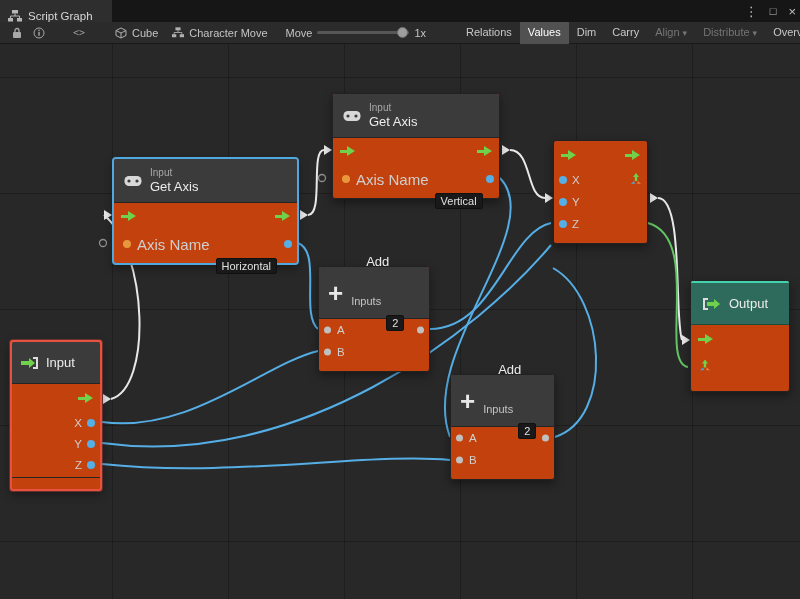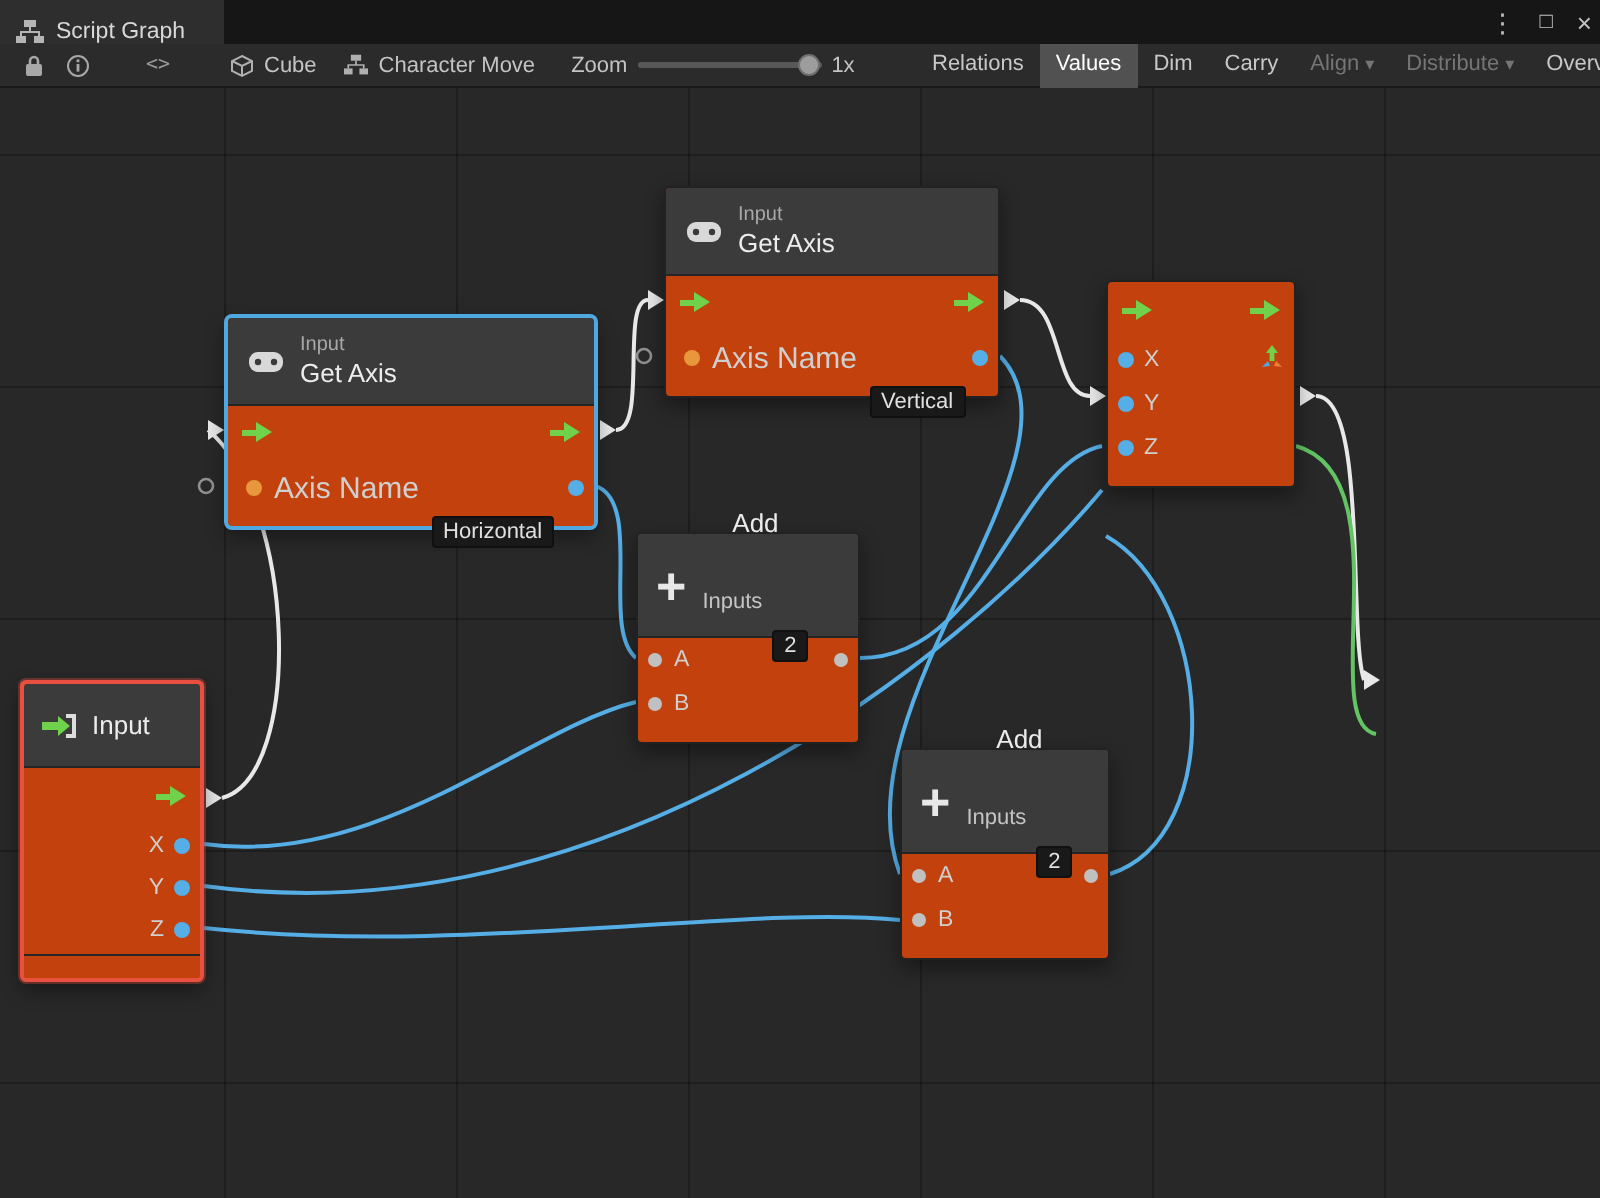--- a/index.html
+++ b/index.html
@@ -153,21 +153,21 @@
       <svg width="12" height="11" viewBox="0 0 14 12">
         <rect x="4" y="0" width="6" height="3.5" fill="#b0b0b0"></rect>
         <rect x="0" y="8" width="5" height="3.5" fill="#b0b0b0"></rect>
         <rect x="9" y="8" width="5" height="3.5" fill="#b0b0b0"></rect>
         <path d="M7 3.5 V6 M2.5 8 V6 H11.5 V8" stroke="#b0b0b0" fill="none"></path>
       </svg>
       <span>Character Move</span>
     </div>
 
     <div class="tb-item" style="margin-left:18px;">
-      <span>Zoom</span>
+      <span>Move</span>
       <div class="zoom-track">
         <div class="zoom-knob"></div>
       </div>
       <span>1x</span>
     </div>
 
     <div class="tb-right">
       <div class="seg"><span>Relations</span></div>
       <div class="seg active"><span>Values</span></div>
       <div class="seg"><span>Dim</span></div>
@@ -358,14 +358,36 @@
       <span>Y</span>
       <span class="dot blue abs-r"></span>
     </div>
     <div class="portrow-r">
       <span>Z</span>
       <span class="dot blue abs-r"></span>
     </div>
     <div class="footer"></div>
   </div>
 
+  <div class="node n-output">
+    <div class="nhead">
+      <svg width="20" height="14" viewBox="0 0 20 14">
+        <path d="M7 1 H2 v12 h5 v-2 H4 V3 h3 Z" fill="#dddddd"></path>
+        <path d="M6 5 h7 V2 l6 5 -6 5 V9 H6 Z" fill="#6fd24a"></path>
+      </svg>
+      <div class="ntitle">Output</div>
+    </div>
+    <div class="flowrow">
+      <span class="agreen pl"></span>
+    </div>
+    <div class="row2">
+      <span class="vicon">
+        <svg width="12" height="12" viewBox="0 0 12 12">
+          <path d="M6 0 L9 4 H7.2 V8 H4.8 V4 H3 Z" fill="#6fd24a"></path>
+          <path d="M1 11 L4 8 L5 10.5 Z" fill="#4fa8e0"></path>
+          <path d="M11 11 L8 8 L7 10.5 Z" fill="#e8833a"></path>
+        </svg>
+      </span>
+    </div>
+    <div class="spacer"></div>
+  </div>
 
 </div>
 
 </body></html>

